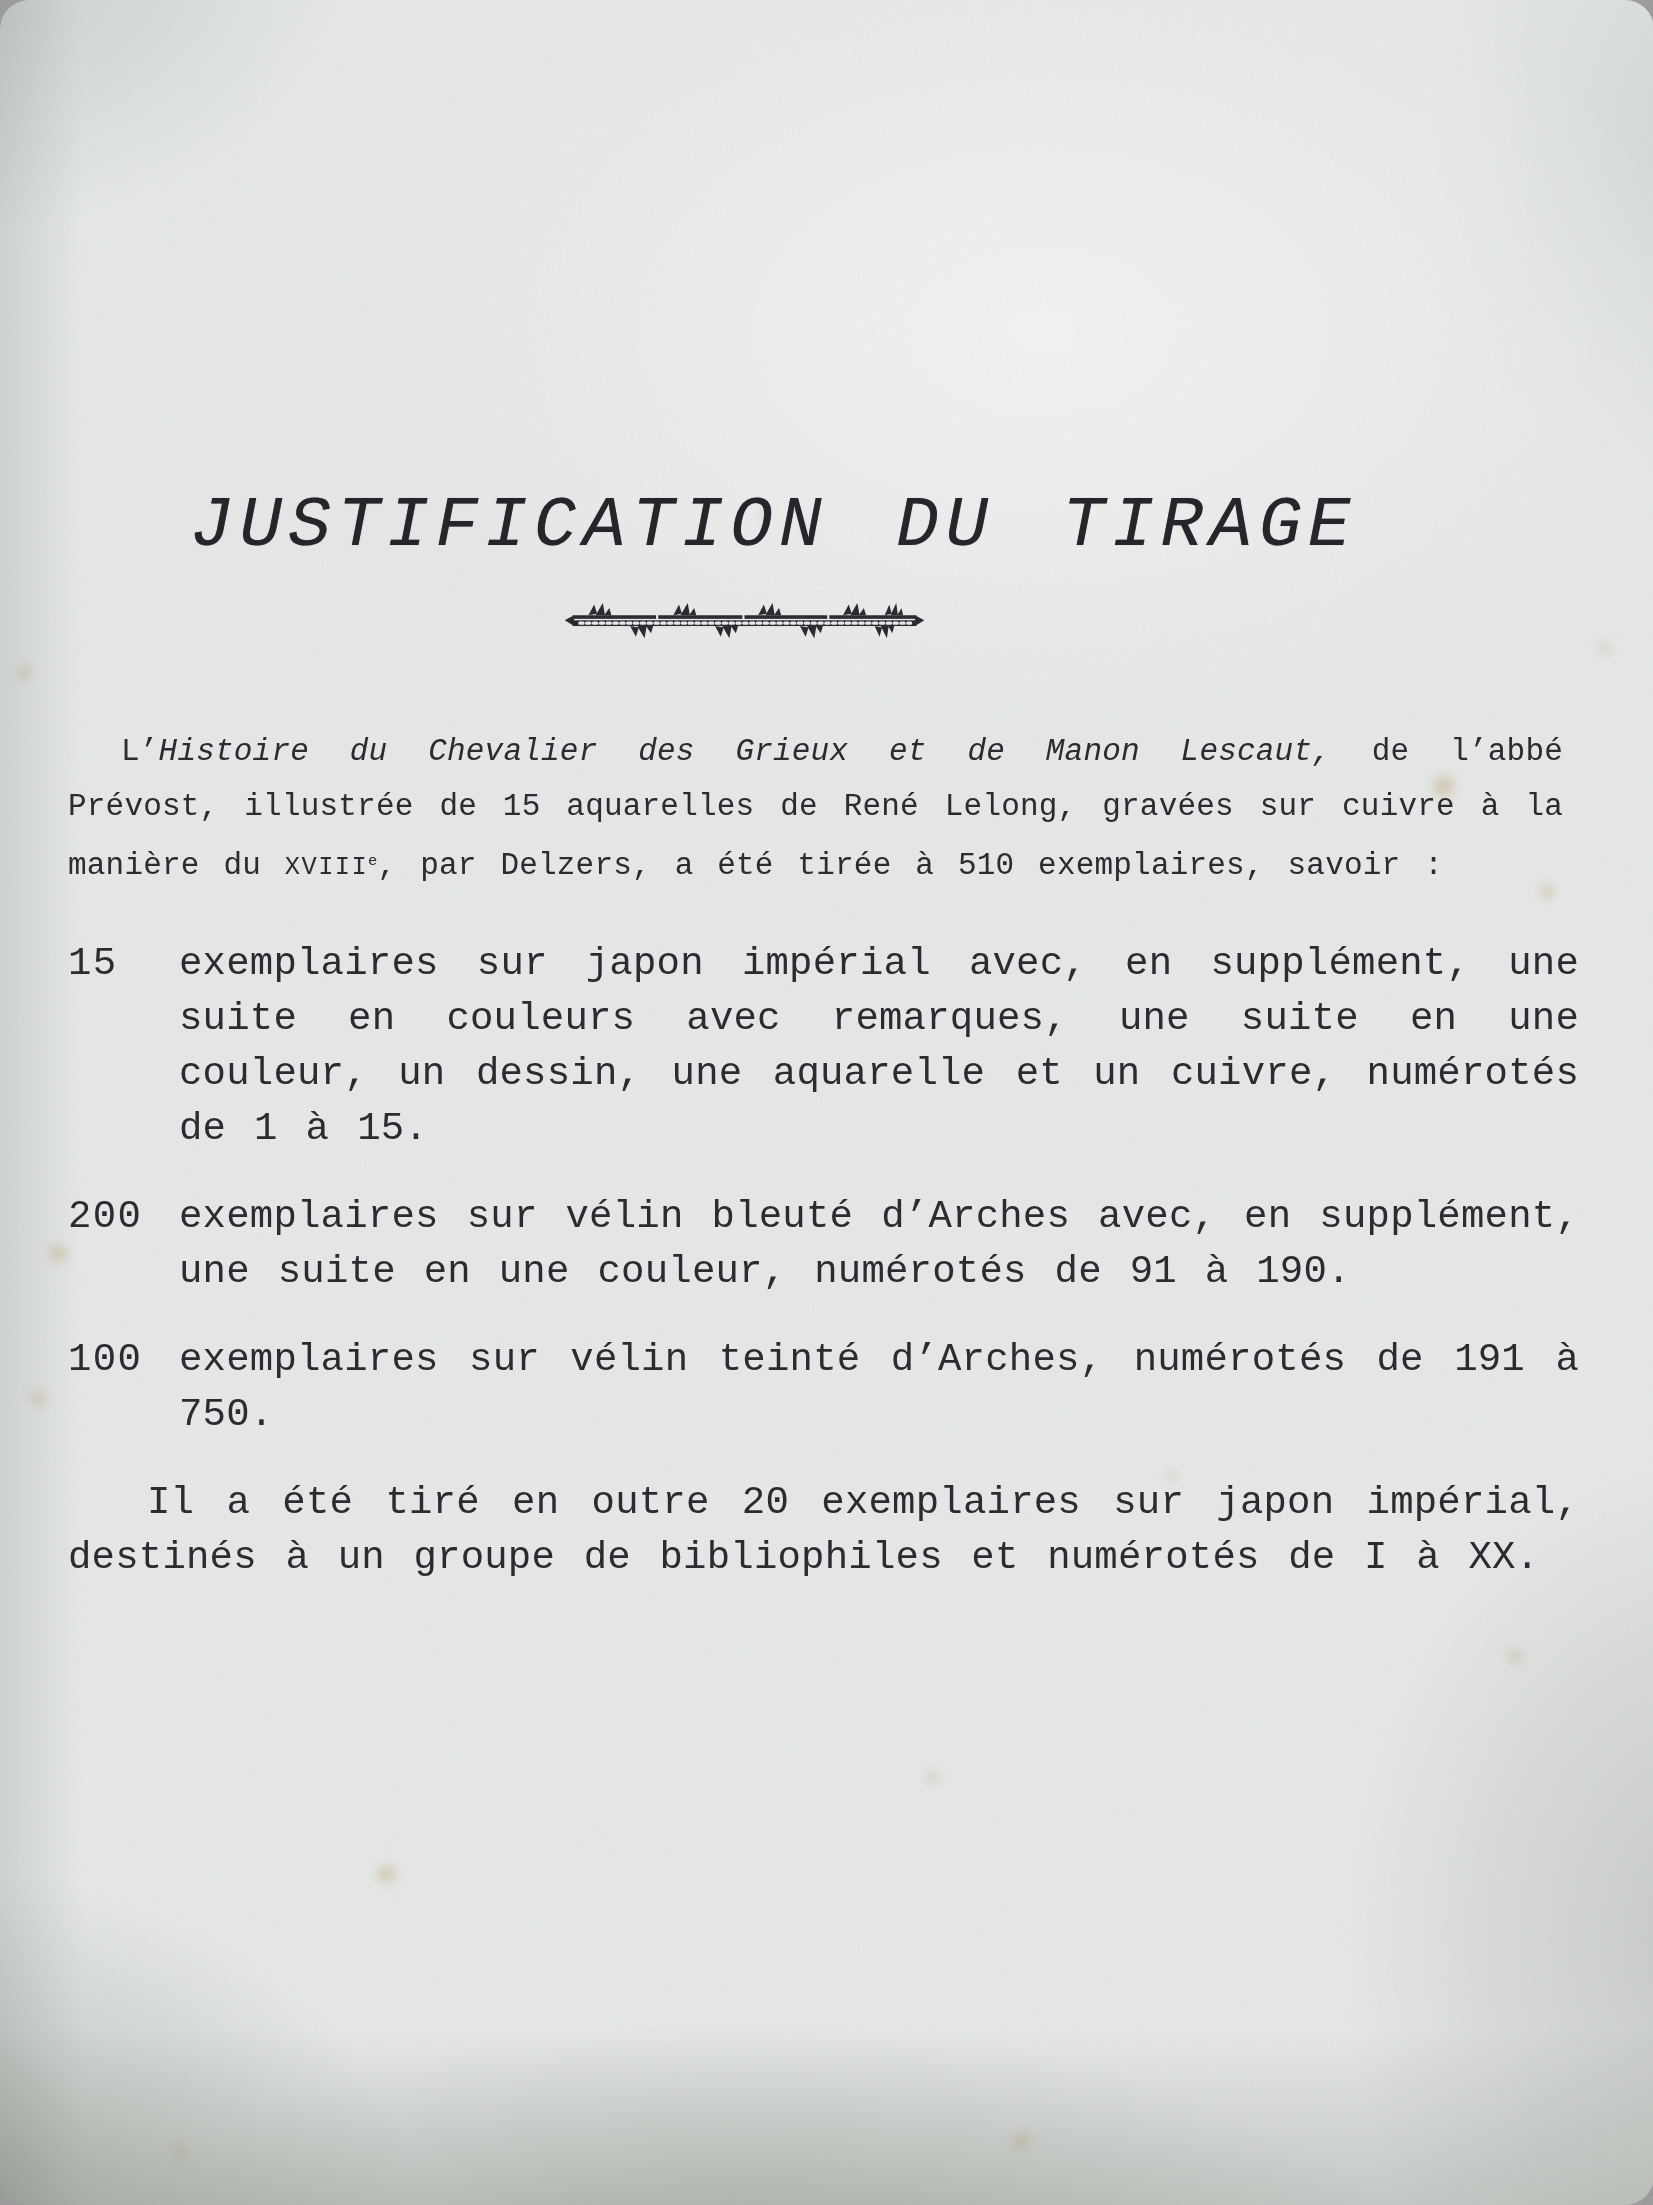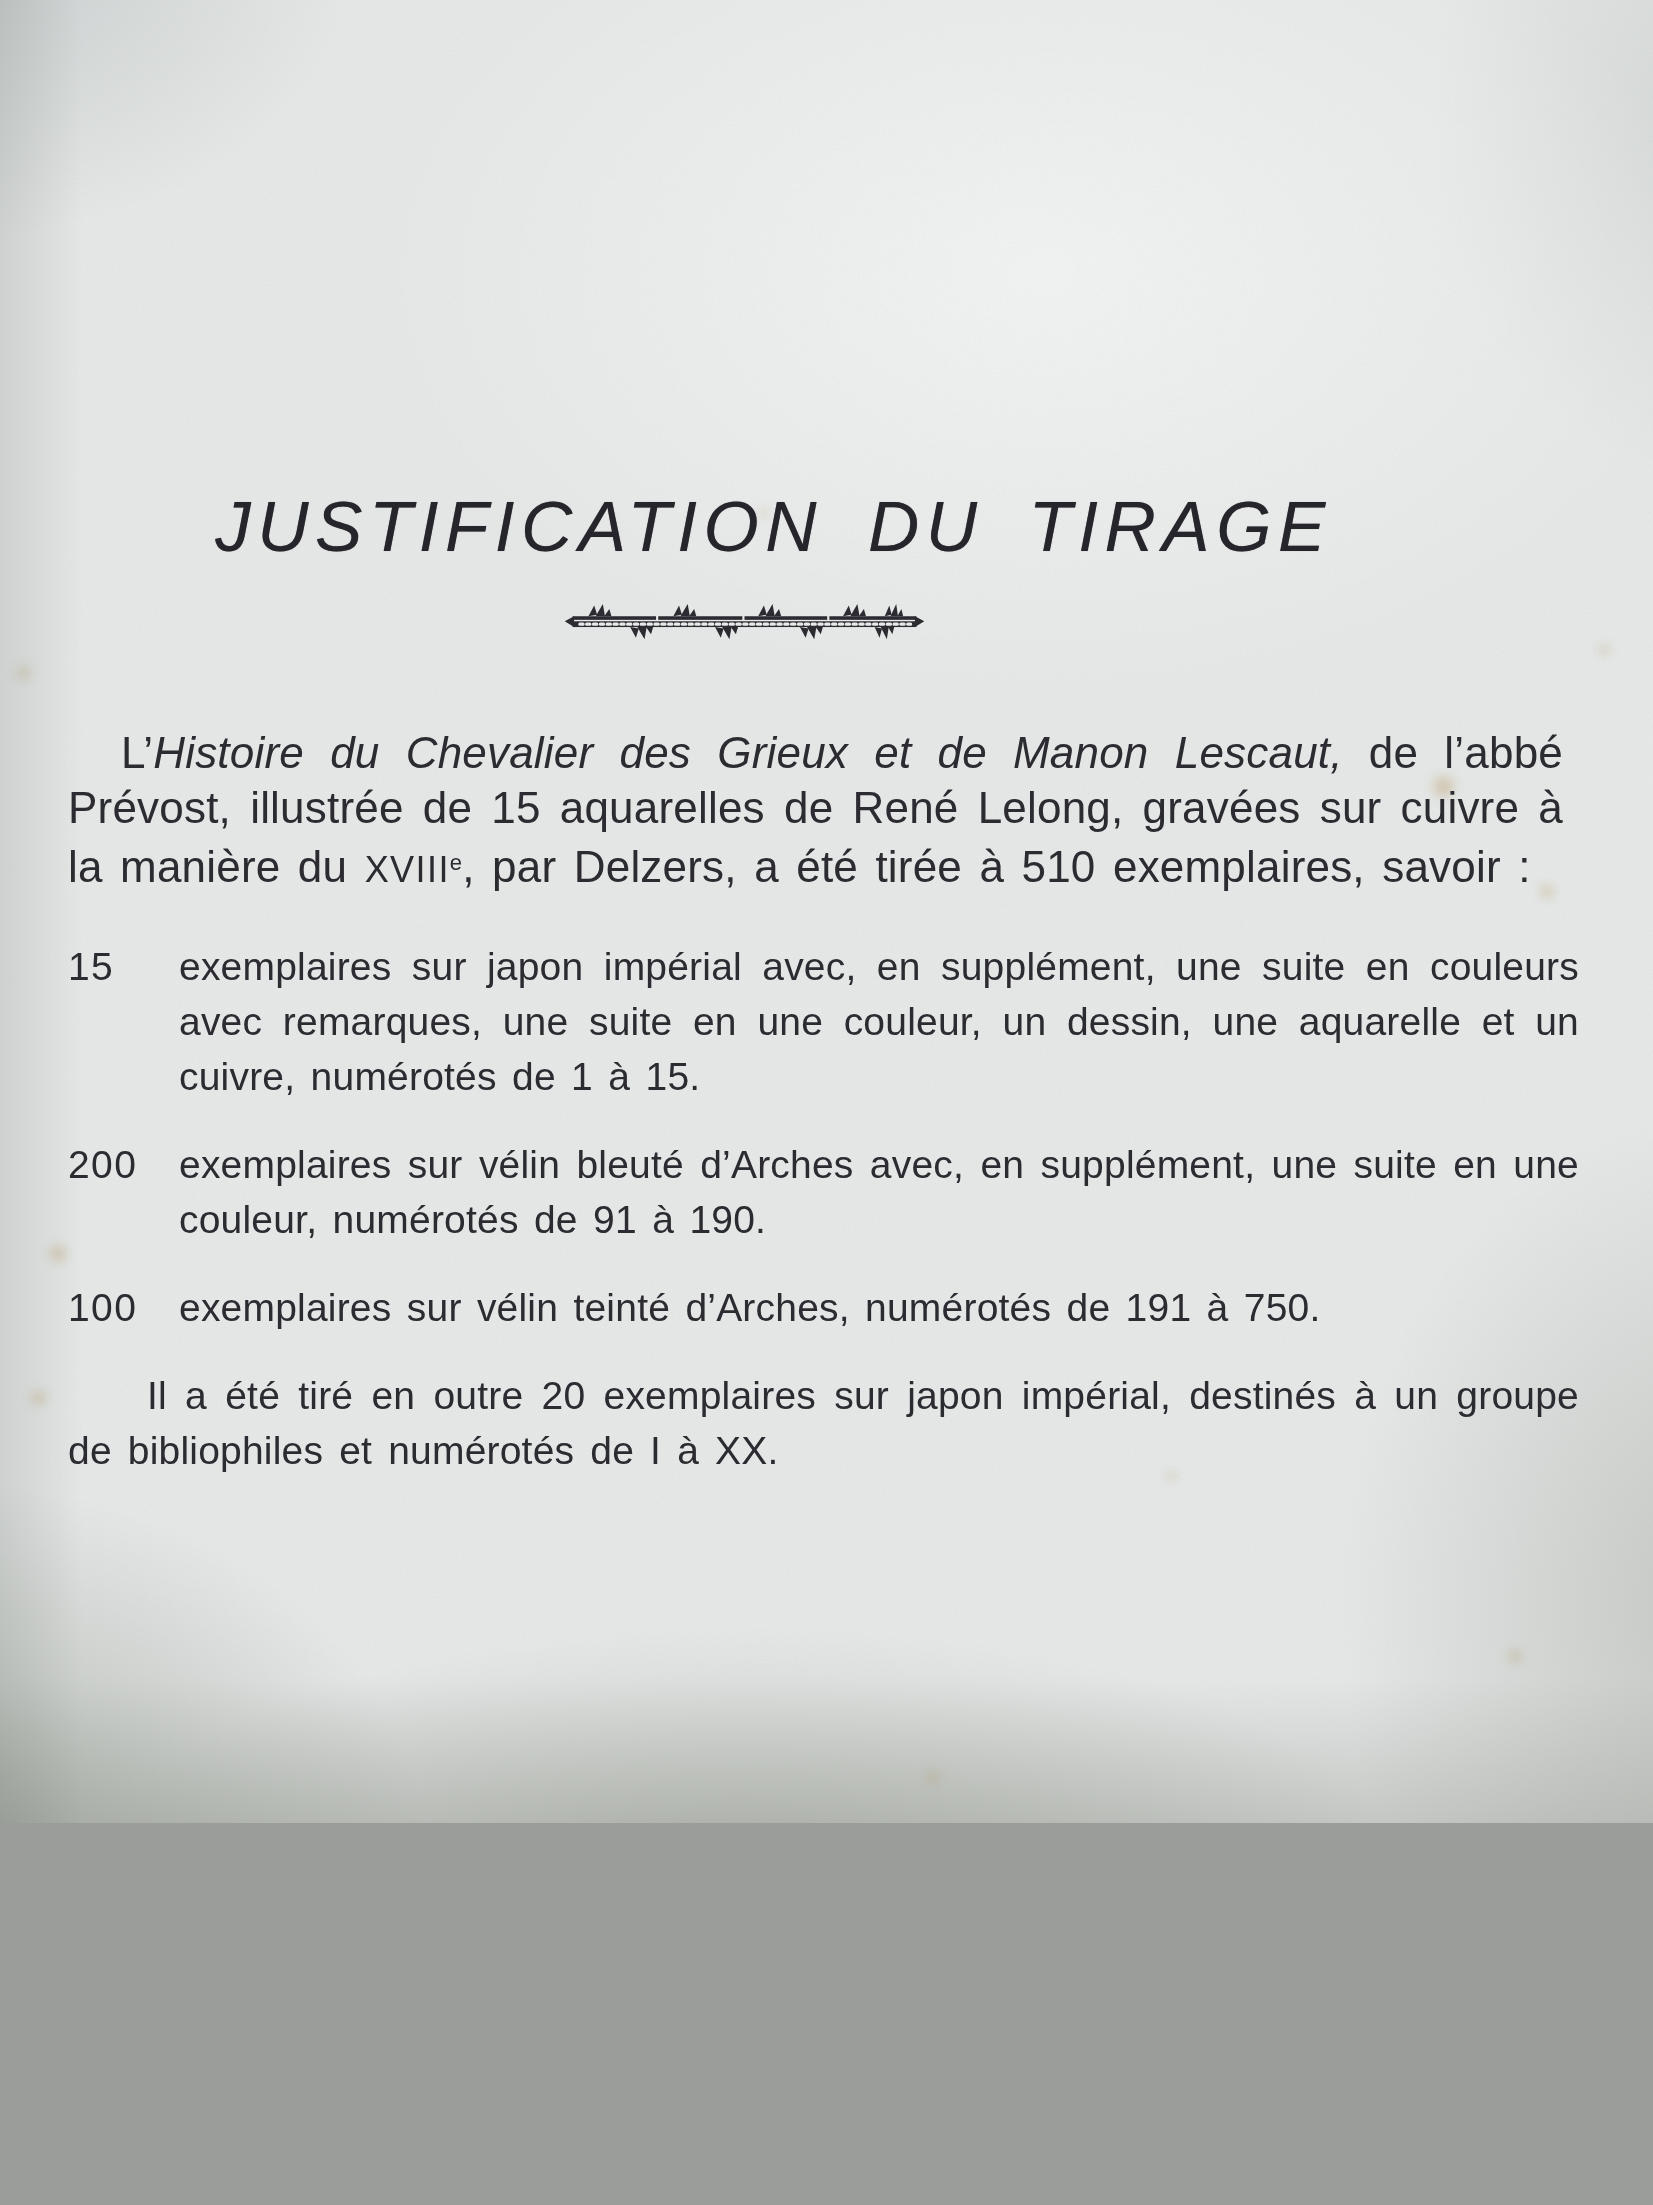--- a/index.html
+++ b/index.html
@@ -1,33 +1,34 @@
 <!DOCTYPE html>
 <html style="font-size:11.5px"><head>
 <meta charset="utf-8">
 <style>
   html, body { margin: 0; padding: 0; background: #9a9d99; }
 
   .page {
     position: relative;
     width: 1654px;
-    height: 1823px;
+    height: 2205px;
     overflow: hidden;
-    font-family: Liberation Sans, sans-serif;
+    font-family: Liberation Mono, monospace;
     color: #2c2b31;
     background-color: #e7eae9;
     background-image:
       radial-gradient(ellipse 1079px 683px at 63% 15%, rgba(255,255,255,0.55), rgba(255,255,255,0) 62%),
       radial-gradient(ellipse 683px 539px at -3% 102%, rgba(95,102,88,0.40), rgba(95,102,88,0) 70%),
       radial-gradient(ellipse 935px 374px at 45% 104%, rgba(104,110,94,0.32), rgba(104,110,94,0) 72%),
       radial-gradient(ellipse 546px 705px at 104% 88%, rgba(108,112,99,0.28), rgba(108,112,99,0) 70%),
       radial-gradient(ellipse 647px 431px at -4% -2%, rgba(106,112,116,0.24), rgba(106,112,116,0) 65%),
       radial-gradient(ellipse 446px 575px at 104% 6%, rgba(120,126,128,0.16), rgba(120,126,128,0) 65%),
       linear-gradient(90deg, rgba(112,118,114,0.20), rgba(112,118,114,0) 5%),
       linear-gradient(0deg, rgba(92,97,84,0.24), rgba(92,97,84,0) 8%);
+    border-radius: 29px;
   }
 
   .content {
     position: relative;
     z-index: 3;
     padding: 0 75px 0 68px;
   }
 
   .title {
     margin: 486px 0 0 0;
@@ -47,21 +48,21 @@
   .ornament-wrap {
     margin-top: 37px;
     position: relative;
     left: -79px;
     text-align: center;
     line-height: 0;
   }
 
   .intro {
     margin: 85px 16px 0 0;
-    font-size: 44px;
+    font-size: 31px;
     line-height: 55px;
     text-align: justify;
     text-indent: 53px;
     word-spacing: 5px;
     letter-spacing: 0.2px;
   }
   .intro .book-title { font-style: italic; }
   .intro .century { font-size: 0.82em; letter-spacing: 1.4px; }
   .intro .century-sup { font-size: 0.5em; vertical-align: 0.55em; }
 

